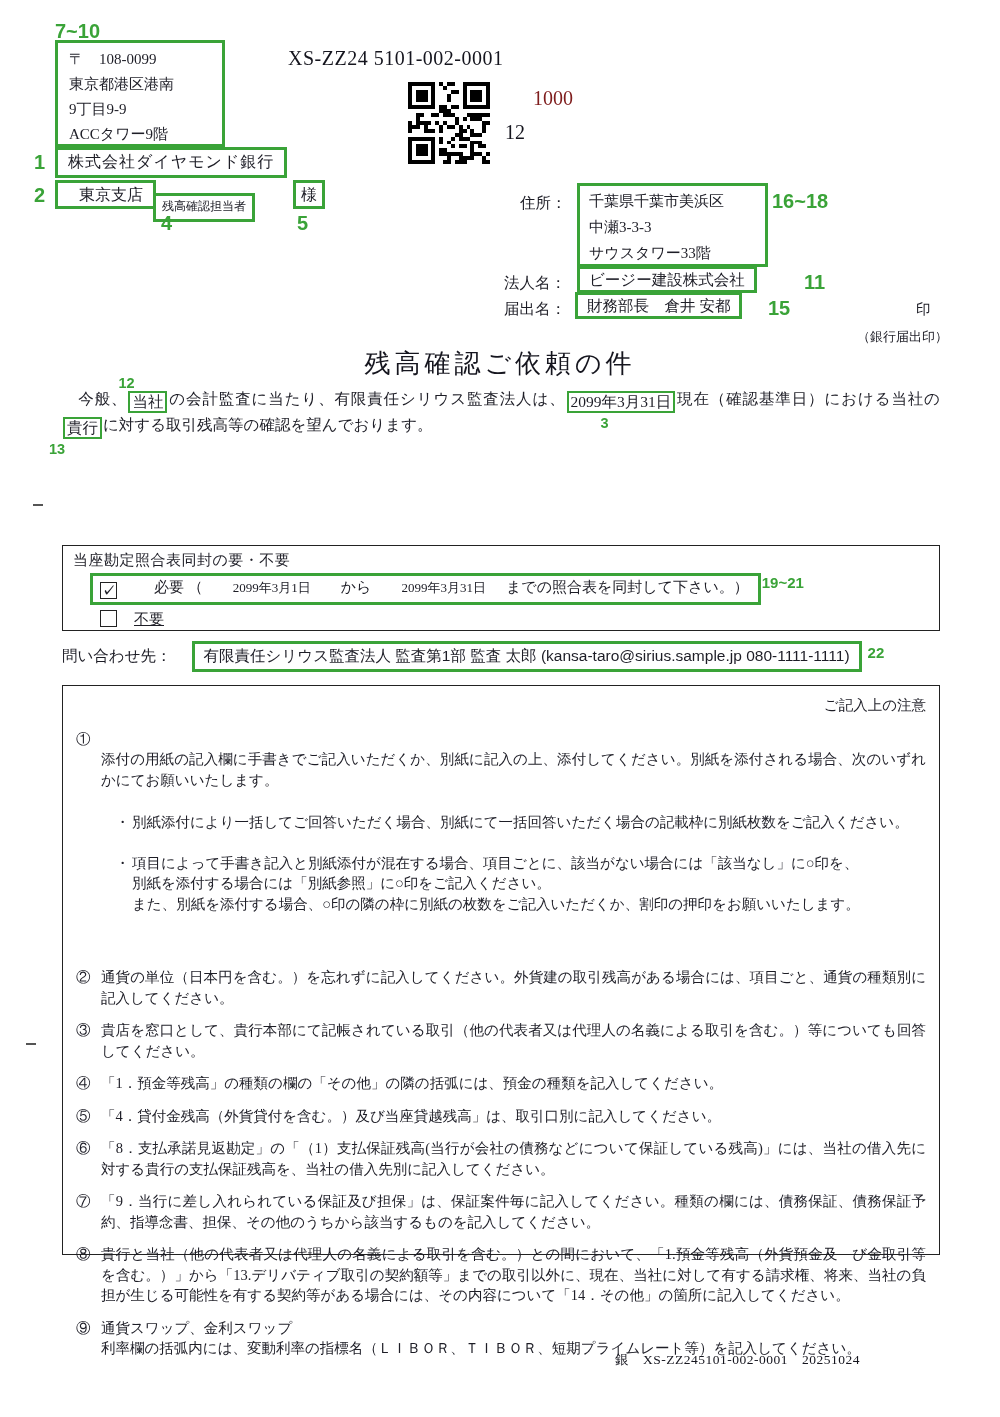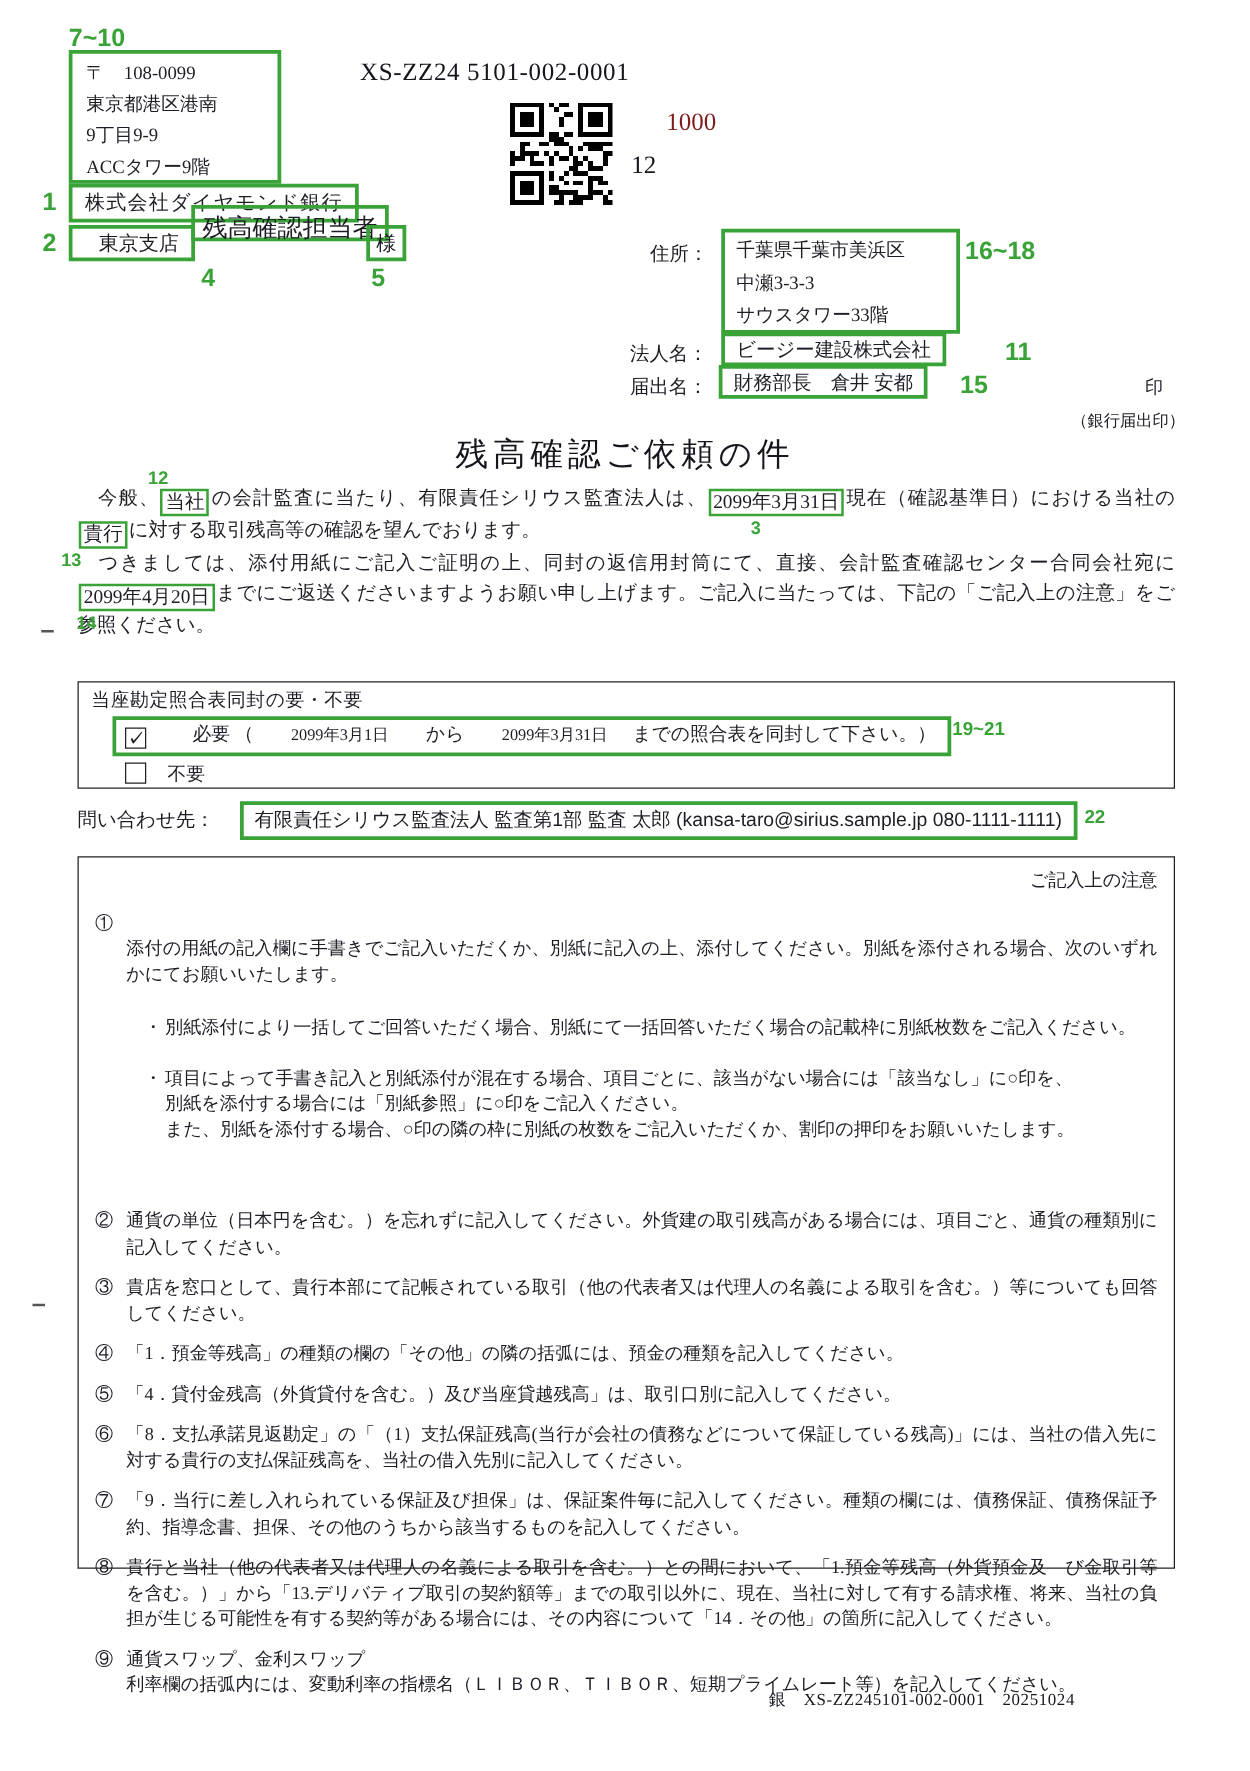--- a/index.html
+++ b/index.html
@@ -8,21 +8,21 @@
         color:var(--ink);font-family:"Liberation Serif","DejaVu Serif",serif;}
   .abs{position:absolute;}
   .sans{font-family:Liberation Serif, serif;}
   .tag{position:absolute;color:var(--g);font-family:"Liberation Sans","DejaVu Sans",sans-serif;
        font-weight:bold;font-size:20px;white-space:nowrap;}
   .gbox{border:3px solid var(--g);box-sizing:border-box;background:transparent;}
   
   #rec-addr{left:55px;top:40px;width:170px;height:107px;padding:4px 0 0 11px;font-size:15px;line-height:25px;}
   #rec-bank{left:55px;top:147px;height:31px;padding:2px 10px;font-size:16px;letter-spacing:1px;white-space:nowrap;}
   #rec-branch{left:55px;top:180px;height:29px;padding:2px 10px 2px 21px;font-size:16px;white-space:nowrap;}
-  #rec-dept{left:153px;top:164px;height:29px;padding:2px 6px;font-size:20px;white-space:nowrap;}
+  #rec-dept{left:153px;top:193px;height:29px;padding:2px 6px;font-size:12px;white-space:nowrap;}
   #rec-hono{left:293px;top:180px;height:29px;padding:2px 5px;font-size:16px;white-space:nowrap;}
   
   #doc-code{left:288px;top:47px;font-size:20px;letter-spacing:0.5px;color:#15151e;}
   #qr-svg{left:408px;top:82px;}
   #qr-top{left:505px;top:87px;font-size:20px;color:#7f1d1d;margin-left:28px;}
   #qr-bot{left:505px;top:121px;font-size:20px;color:#15151e;}
   
   .flabel{font-size:15.5px;white-space:nowrap;}
   #snd-addr-box{left:577px;top:183px;width:191px;height:84px;padding:2px 0 0 9px;font-size:15px;line-height:26px;}
   #snd-corp-box{left:577px;top:266px;height:27px;padding:1px 9px;font-size:15.5px;white-space:nowrap;}
@@ -48,21 +48,21 @@
       text-align:center;line-height:15px;font-size:13px;font-weight:bold;vertical-align:-3px;
       font-family:"Liberation Sans",sans-serif;}
   #stmt .row1{position:relative;margin:3px 0 0 17px;}
   .reqbox{display:inline-block;border:3px solid var(--g);padding:2px 9px 3px 7px;white-space:nowrap;}
   .reqbox .gap1{display:inline-block;width:37px;}
   .reqbox .gap2{display:inline-block;width:30px;}
   .reqbox .gap3{display:inline-block;width:20px;}
   .reqbox .dt{font-size:13px;}
   #tag-19-21{position:relative;top:-4px;margin-left:1px;color:var(--g);
              font-family:"Liberation Sans",sans-serif;font-weight:bold;font-size:15px;}
-  #stmt .row2{margin:5px 0 16px 27px;}
+  #stmt .row2{margin:5px 0 16px 27px;text-decoration:underline;}
   #stmt .row2 .lbl{margin-left:17px;}
   
   #contact{left:62px;top:641px;font-family:"Liberation Sans","DejaVu Sans",sans-serif;font-size:15.5px;}
   #contact .cbox{display:inline-block;border:3px solid var(--g);padding:2px 9px;white-space:nowrap;}
   #contact .lbl{margin-right:20px;}
   #tag-22{position:relative;top:-3px;margin-left:6px;color:var(--g);font-weight:bold;font-size:15px;}
   
   #notes{left:62px;top:685px;width:878px;height:570px;border:1.5px solid var(--line);
          box-sizing:border-box;padding:9px 13px;font-size:14.5px;line-height:20.5px;}
   #notes .hdr{margin-bottom:13px;text-align:right;}
@@ -237,21 +237,20 @@
   <div class="abs flabel" style="left:504px;top:299px;">届出名：</div>
   <div class="abs gbox" id="snd-reg-box">財務部長　倉井 安都</div>
   <div class="tag" style="left:768px;top:297px;">15</div>
   <div class="abs" style="left:916px;top:300px;font-size:14.5px;">印</div>
   <div class="abs" style="left:857px;top:328px;font-size:13px;">（銀行届出印）</div>
 
   <div class="abs sans" id="title">残高確認ご依頼の件</div>
 
   <div class="abs" id="body">
     <p><span>　今般、</span><span class="ibox"><span class="tag t12">12</span><span>当社</span></span><span>の会計監査に当たり、有限責任シリウス監査法人は、</span><span class="ibox"><span class="tag t3">3</span><span>2099年3月31日</span></span><span>現在（確認基準日）における当社の</span><span class="ibox"><span class="tag t13">13</span><span>貴行</span></span><span>に対する取引残高等の確認を望んでおります。</span></p>
-    <p><span>　つきましては、添付用紙にご記入ご証明の上、同封の返信用封筒にて、直接、会計監査確認センター合同会社宛に</span><span class="ibox"><span class="tag t14">14</span><span>2099年4月20日</span></span><span>までにご返送くださいますようお願い申し上げます。ご記入に当たっては、下記の「ご記入上の注意」をご参照ください。</span></p>
   </div>
 
   <div class="fold" style="left:33px;top:504px;"></div>
   <div class="fold" style="left:26px;top:1043px;"></div>
 
   <div class="abs" id="stmt">
     <div class="hdr">当座勘定照合表同封の要・不要</div>
     <div class="row1">
       <span class="reqbox gbox" style="border-width:3px;"><span class="cb">✓</span><span class="gap1"></span><span>必要 （</span><span class="gap2"></span><span class="dt">2099年3月1日</span><span class="gap2"></span><span>から</span><span class="gap2"></span><span class="dt">2099年3月31日</span><span class="gap3"></span><span>までの照合表を同封して下さい。）</span></span><span id="tag-19-21">19~21</span>
     </div>

